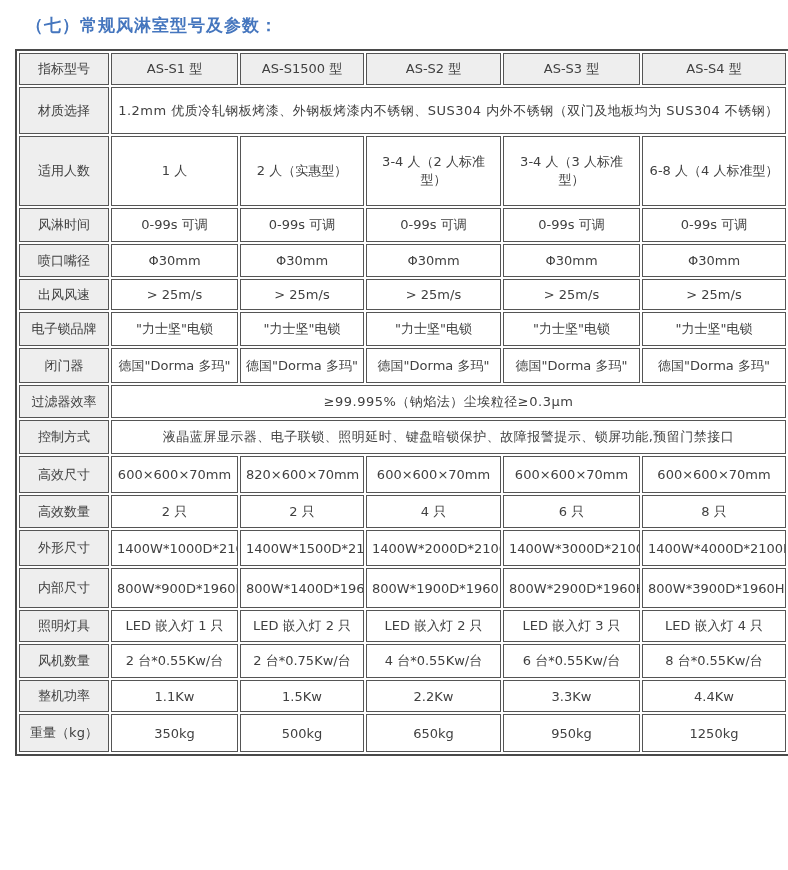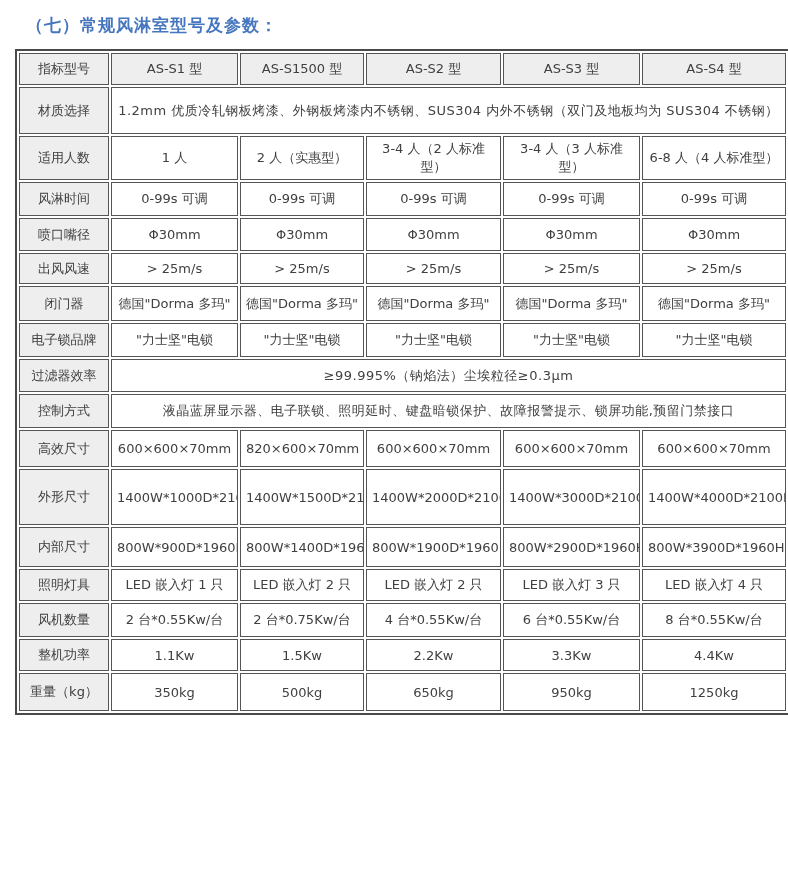--- a/index.html
+++ b/index.html
@@ -62,21 +62,21 @@
           <th class="label-cell">AS-S2 型</th>
           <th class="label-cell">AS-S3 型</th>
           <th class="label-cell">AS-S4 型</th>
         </tr>
       </thead>
     <tbody>
         <tr style="height: 47px;">
           <th class="label-cell">材质选择</th>
           <td colspan="5" class="span-cell">1.2mm 优质冷轧钢板烤漆、外钢板烤漆内不锈钢、SUS304 内外不锈钢（双门及地板均为 SUS304 不锈钢）</td>
         </tr>
-        <tr style="height: 44px;">
+        <tr style="height: 70px;">
           <th class="label-cell">适用人数</th>
           <td class="value-cell">1 人</td>
           <td class="value-cell">2 人（实惠型）</td>
           <td class="value-cell">3-4 人（2 人标准型）</td>
           <td class="value-cell">3-4 人（3 人标准型）</td>
           <td class="value-cell">6-8 人（4 人标准型）</td>
         </tr>
         <tr style="height: 34px;">
           <th class="label-cell">风淋时间</th>
           <td class="value-cell">0-99s 可调</td>
@@ -94,53 +94,61 @@
           <td class="value-cell">Φ30mm</td>
         </tr>
         <tr style="height: 31px;">
           <th class="label-cell">出风风速</th>
           <td class="value-cell">&gt; 25m/s</td>
           <td class="value-cell">&gt; 25m/s</td>
           <td class="value-cell">&gt; 25m/s</td>
           <td class="value-cell">&gt; 25m/s</td>
           <td class="value-cell">&gt; 25m/s</td>
         </tr>
+        <tr style="height: 34px;">
+          <th class="label-cell">电子锁品牌</th>
+          <td class="value-cell">"力士坚"电锁</td>
+          <td class="value-cell">"力士坚"电锁</td>
+          <td class="value-cell">"力士坚"电锁</td>
+          <td class="value-cell">"力士坚"电锁</td>
+          <td class="value-cell">"力士坚"电锁</td>
+        </tr>
         <tr style="height: 35px;">
           <th class="label-cell">闭门器</th>
           <td class="value-cell">德国"Dorma 多玛"</td>
           <td class="value-cell">德国"Dorma 多玛"</td>
           <td class="value-cell">德国"Dorma 多玛"</td>
           <td class="value-cell">德国"Dorma 多玛"</td>
           <td class="value-cell">德国"Dorma 多玛"</td>
-        </tr>
-        <tr style="height: 34px;">
-          <th class="label-cell">电子锁品牌</th>
-          <td class="value-cell">"力士坚"电锁</td>
-          <td class="value-cell">"力士坚"电锁</td>
-          <td class="value-cell">"力士坚"电锁</td>
-          <td class="value-cell">"力士坚"电锁</td>
-          <td class="value-cell">"力士坚"电锁</td>
         </tr>
         <tr style="height: 33px;">
           <th class="label-cell">过滤器效率</th>
           <td colspan="5" class="span-cell">≥99.995%（钠焰法）尘埃粒径≥0.3μm</td>
         </tr>
         <tr style="height: 34px;">
           <th class="label-cell">控制方式</th>
           <td colspan="5" class="span-cell">液晶蓝屏显示器、电子联锁、照明延时、键盘暗锁保护、故障报警提示、锁屏功能,预留门禁接口</td>
         </tr>
         <tr style="height: 37px;">
           <th class="label-cell">高效尺寸</th>
           <td class="value-cell">600×600×70mm</td>
           <td class="value-cell">820×600×70mm</td>
           <td class="value-cell">600×600×70mm</td>
           <td class="value-cell">600×600×70mm</td>
           <td class="value-cell">600×600×70mm</td>
         </tr>
-        <tr style="height: 56px;">
+        <tr style="height: 33px;">
+          <th class="label-cell">高效数量</th>
+          <td class="value-cell">2 只</td>
+          <td class="value-cell">2 只</td>
+          <td class="value-cell">4 只</td>
+          <td class="value-cell">6 只</td>
+          <td class="value-cell">8 只</td>
+        </tr>
+        <tr style="height: 36px;">
           <th class="label-cell">外形尺寸</th>
           <td class="value-cell">1400W*1000D*2100H</td>
           <td class="value-cell">1400W*1500D*2100H</td>
           <td class="value-cell">1400W*2000D*2100H</td>
           <td class="value-cell">1400W*3000D*2100H</td>
           <td class="value-cell">1400W*4000D*2100H</td>
         </tr>
         <tr style="height: 40px;">
           <th class="label-cell">内部尺寸</th>
           <td class="value-cell">800W*900D*1960H</td>

